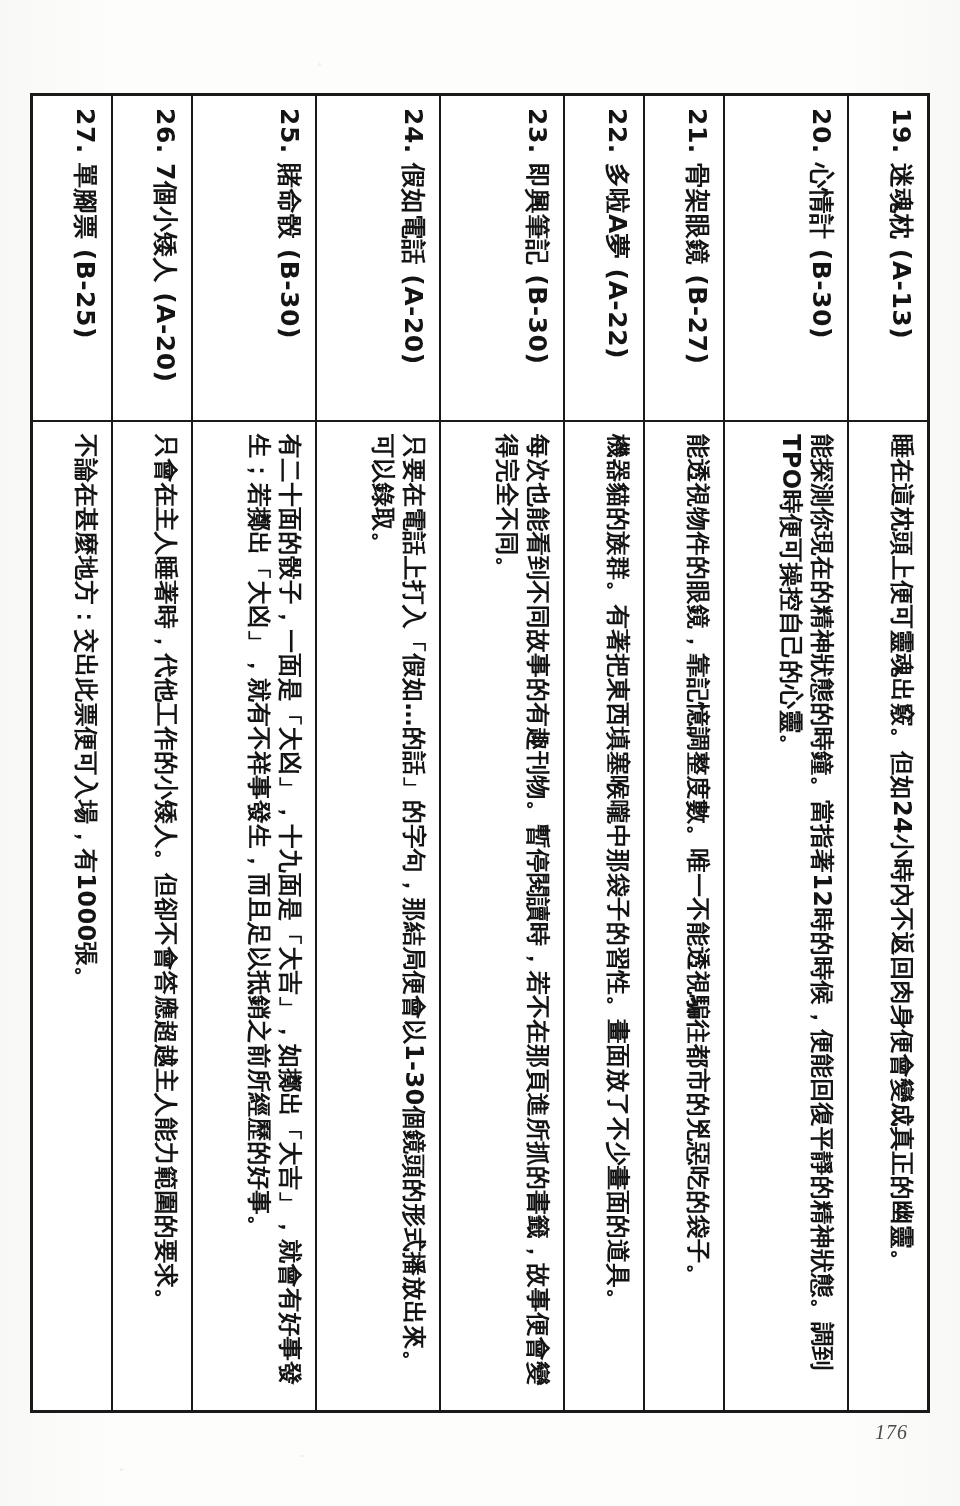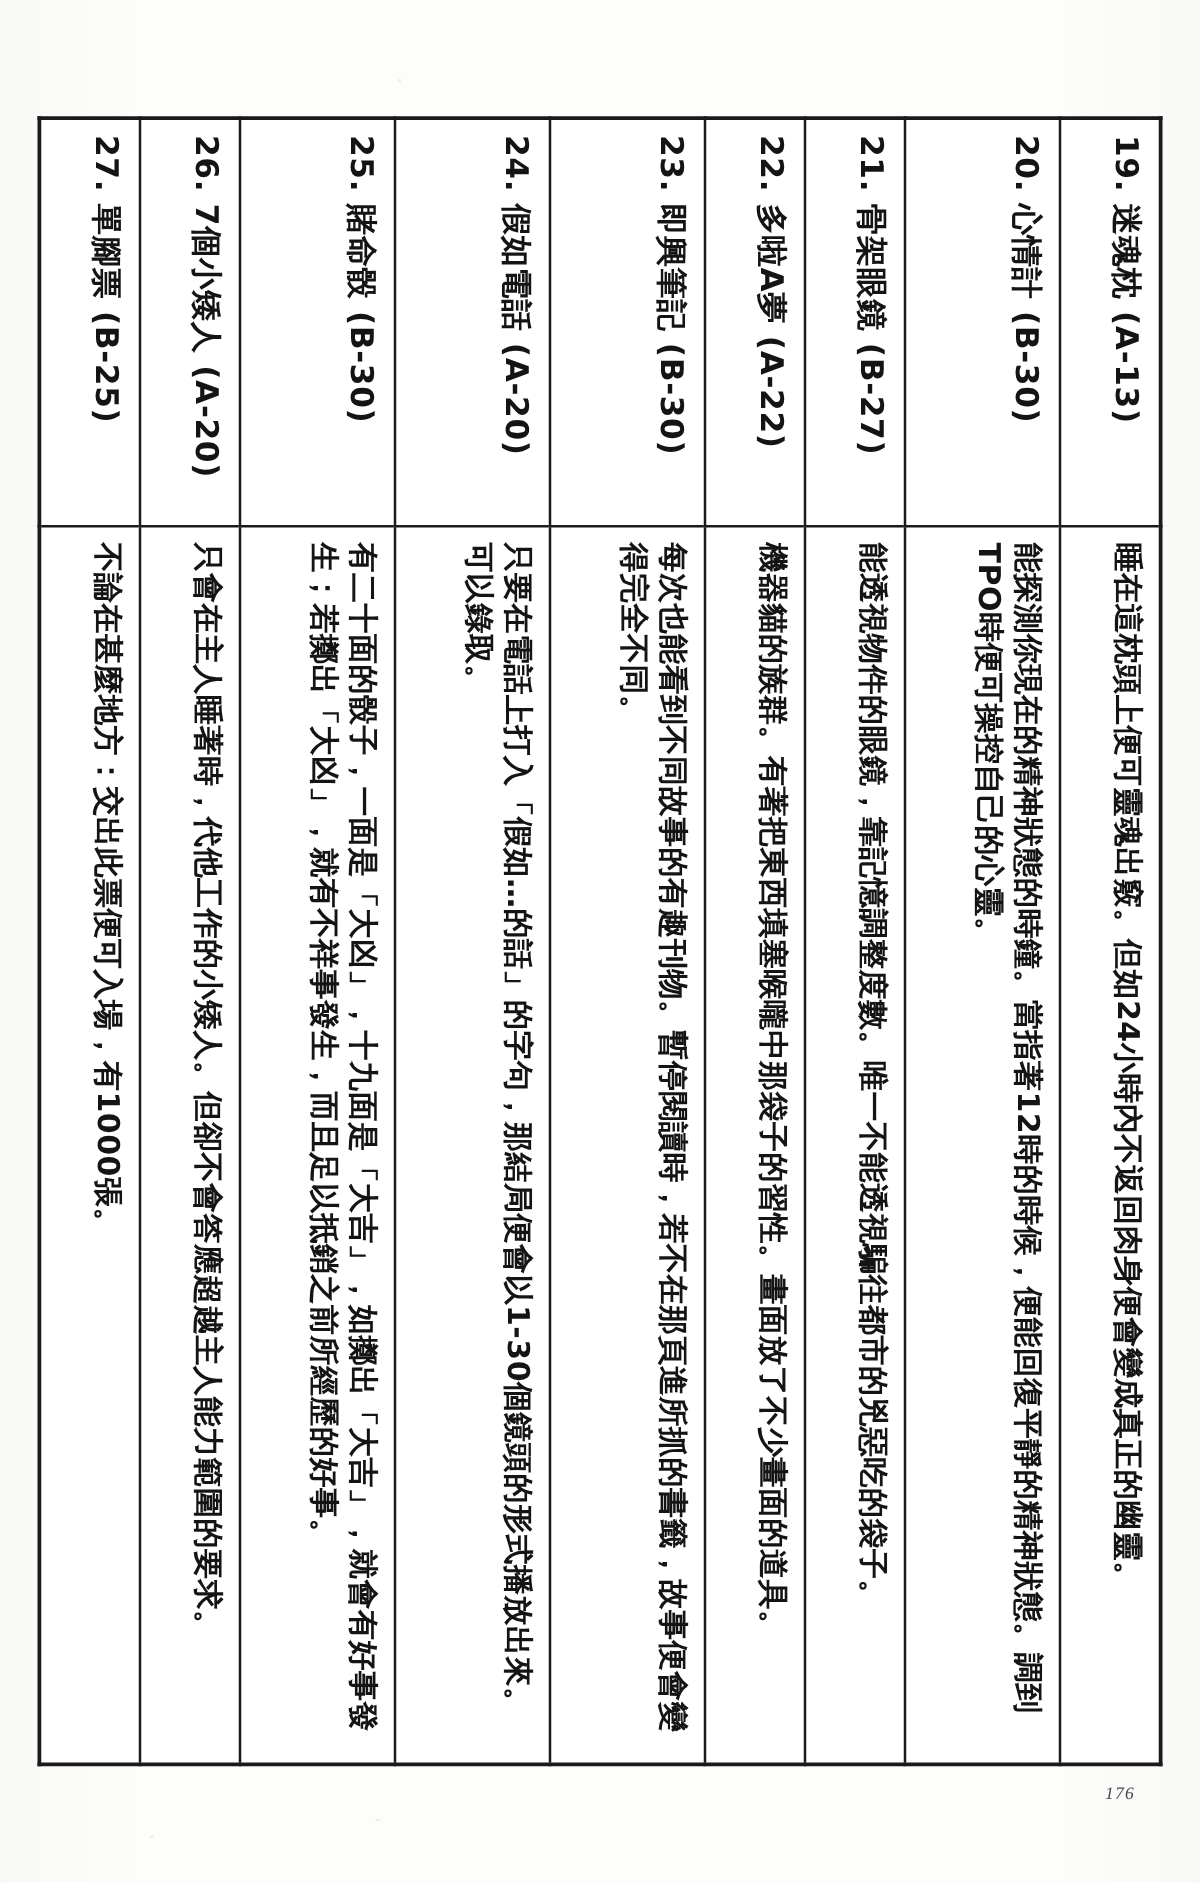--- a/index.html
+++ b/index.html
@@ -76,21 +76,21 @@
     font-weight: 700;
   }
 
   
   #page-number {
     position: absolute;
     right: 52px;
     bottom: 62px;
     font-family: "Liberation Serif", serif;
     font-style: italic;
-    font-size: 14px;
+    font-size: 20px;
     color: #4a4a4a;
     letter-spacing: 1px;
   }
 
   
   .speckle {
     position: absolute;
     background: rgba(0,0,0,0.06);
     border-radius: 50%;
     pointer-events: none;

